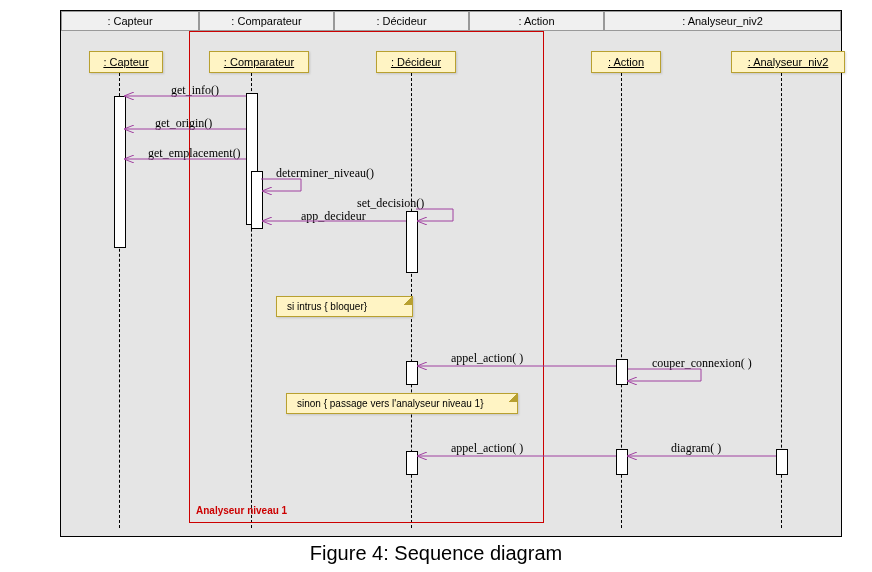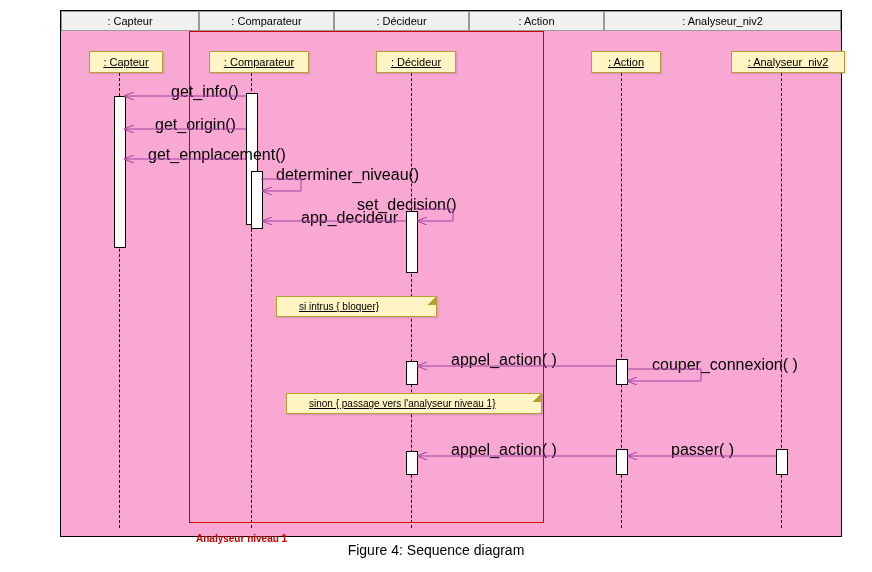--- a/index.html
+++ b/index.html
@@ -11,21 +11,21 @@
     height: 572px;
     position: relative;
   }
   .diagram {
     position: absolute;
     left: 60px;
     top: 10px;
     width: 780px;
     height: 525px;
     border: 1px solid #000;
-    background: #f9a8d4;
+    background: #e5e5e5;
   }
   .header-row {
     position: absolute;
     top: 0;
     left: 0;
     right: 0;
     height: 20px;
     display: flex;
   }
   .header-cell {
@@ -53,56 +53,56 @@
     width: 0;
   }
   .activation {
     position: absolute;
     width: 10px;
     background: #fff;
     border: 1px solid #000;
   }
   .msg-label {
     position: absolute;
-    font-size: 16px;
+    font-size: 12px;
     color: #000;
     white-space: nowrap;
+    font-family: Liberation Serif, serif;
   }
   .frame {
     position: absolute;
     border: 1px solid #cc0000;
   }
   .frame-label {
     position: absolute;
     font-size: 10px;
     color: #cc0000;
     font-weight: bold;
   }
   .note {
     position: absolute;
     background: #fff4c4;
     border: 1px solid #b8a030;
     font-size: 10px;
-    padding: 4px 22px;
+    padding: 4px 10px;
     box-shadow: 1px 1px 2px rgba(0,0,0,0.15);
-    text-decoration: underline;
   }
   .note::after {
     content: "";
     position: absolute;
     top: 0; right: 0;
     width: 8px; height: 8px;
     background: linear-gradient(135deg, #fff4c4 50%, #b8a030 50%);
   }
   .caption {
     position: absolute;
     left: 0; right: 0;
     top: 542px;
     text-align: center;
-    font-size: 14px;
+    font-size: 20px;
     color: #000;
   }
   svg.arrows {
     position: absolute;
     left: 0; top: 0;
     width: 780px;
     height: 525px;
     pointer-events: none;
   }
 </style>
@@ -135,35 +135,35 @@
   <div class="activation" style="left:185px; top:82px; height:130px"></div>
   <div class="activation" style="left:190px; top:160px; height:56px"></div>
   <div class="activation" style="left:345px; top:200px; height:60px"></div>
   <div class="activation" style="left:345px; top:350px; height:22px"></div>
   <div class="activation" style="left:345px; top:440px; height:22px"></div>
   <div class="activation" style="left:555px; top:348px; height:24px"></div>
   <div class="activation" style="left:555px; top:438px; height:24px"></div>
   <div class="activation" style="left:715px; top:438px; height:24px"></div>
 
   <div class="frame" style="left:128px; top:20px; width:353px; height:490px"></div>
-  <div class="frame-label" style="left:135px; top:522px">Analyseur niveau 1</div>
+  <div class="frame-label" style="left:135px; top:494px">Analyseur niveau 1</div>
 
   <div class="note" style="left:215px; top:285px; width:115px">si intrus { bloquer}</div>
   <div class="note" style="left:225px; top:382px; width:210px">sinon { passage vers l'analyseur niveau 1}</div>
 
   <div class="msg-label" style="left:110px; top:72px">get_info()</div>
   <div class="msg-label" style="left:94px; top:105px">get_origin()</div>
   <div class="msg-label" style="left:87px; top:135px">get_emplacement()</div>
   <div class="msg-label" style="left:215px; top:155px">determiner_niveau()</div>
   <div class="msg-label" style="left:240px; top:198px">app_decideur</div>
   <div class="msg-label" style="left:296px; top:185px">set_decision()</div>
   <div class="msg-label" style="left:390px; top:340px">appel_action( )</div>
   <div class="msg-label" style="left:591px; top:345px">couper_connexion( )</div>
   <div class="msg-label" style="left:390px; top:430px">appel_action( )</div>
-  <div class="msg-label" style="left:610px; top:430px">passer( )</div>
+  <div class="msg-label" style="left:610px; top:430px">diagram( )</div>
 
   <svg class="arrows">
     <defs>
       <marker id="ah" markerWidth="10" markerHeight="8" refX="9" refY="4" orient="auto">
         <path d="M0,0 L10,4 L0,8" fill="none" stroke="#a040a0" stroke-width="1"></path>
       </marker>
     </defs>
 
     <line x1="185" y1="85" x2="64" y2="85" stroke="#a040a0" stroke-width="1" marker-end="url(#ah)"></line>
 

